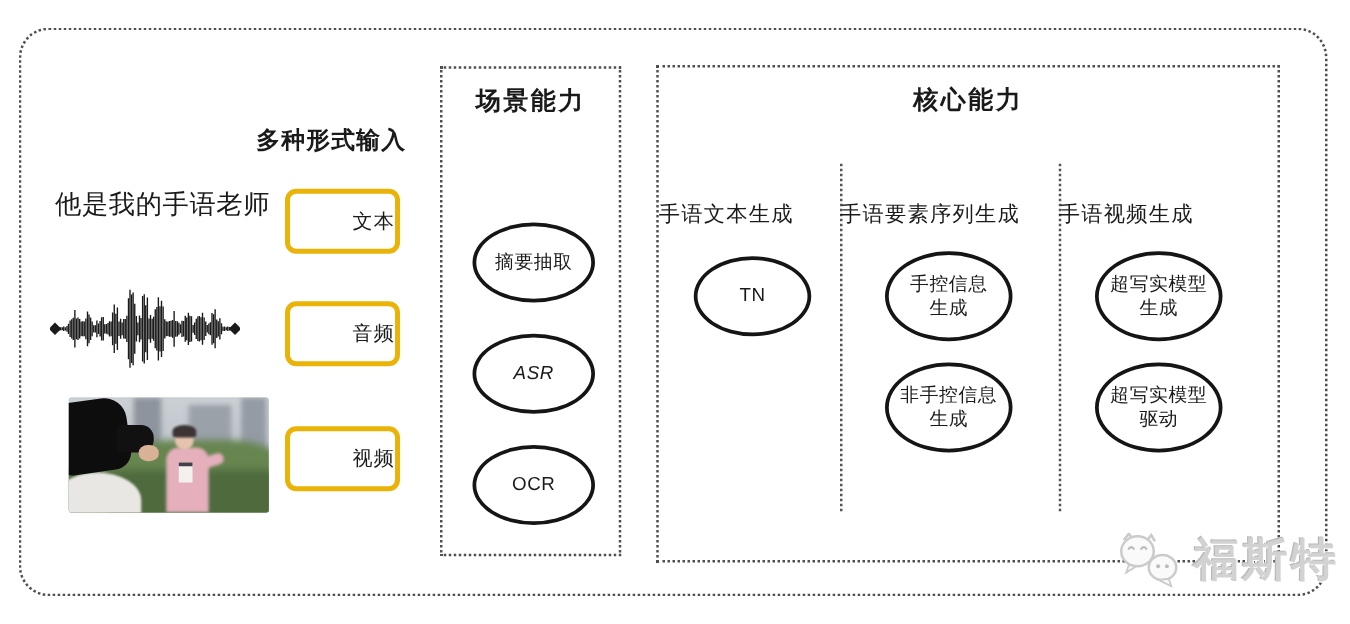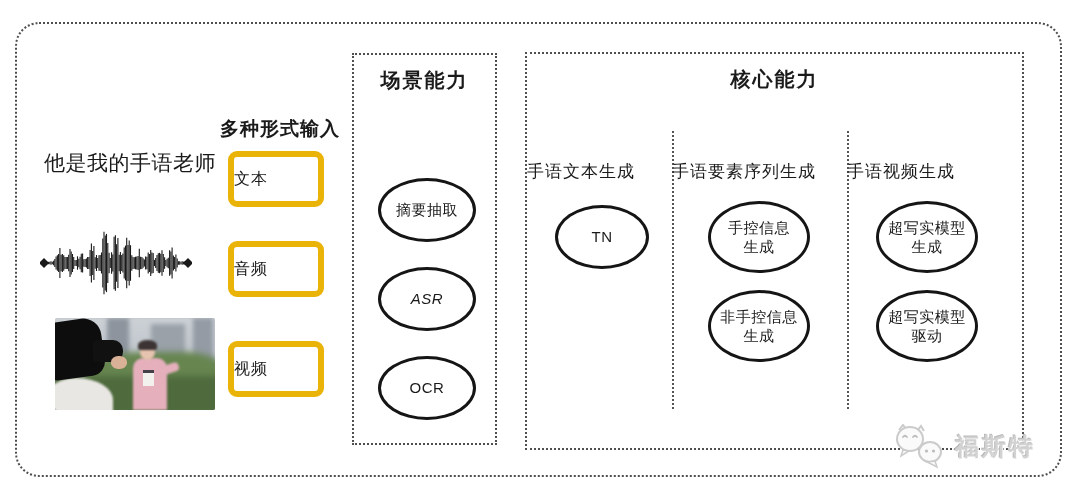--- a/index.html
+++ b/index.html
@@ -6,31 +6,31 @@
   .canvas{
     position:relative;width:1080px;height:499px;background:#ffffff;overflow:hidden;
     font-family:"Liberation Sans","DejaVu Sans",sans-serif;color:#1a1a1a;
   }
   .frame{
     position:absolute;left:15px;top:22px;width:1043px;height:451px;
     border:2px dotted #4f4f4f;border-radius:24px;
   }
   
   .input-title{
-    position:absolute;left:205px;top:116px;width:150px;text-align:center;
+    position:absolute;left:205px;top:99px;width:150px;
     font-size:19px;font-weight:700;letter-spacing:1px;
   }
   .text-sample{
     position:absolute;left:44px;top:149px;width:180px;
     font-size:21px;letter-spacing:0.5px;white-space:nowrap;
   }
   .io-box{
     position:absolute;width:84px;height:44px;background:#fff;
-    border:6px solid #eab308;border-radius:9px;
-    display:flex;align-items:center;justify-content:flex-start;
+    border:4px solid #eab308;border-radius:9px;
+    display:flex;align-items:center;justify-content:flex-end;
     font-size:16px;letter-spacing:1px;
   }
   .box-text{left:228px;top:151px;}
   .box-audio{left:228px;top:241px;}
   .box-video{left:228px;top:341px;}
   .waveform{position:absolute;left:40px;top:227px;width:152px;height:72px;}
   
   .photo{position:absolute;left:55px;top:318px;width:160px;height:92px;overflow:hidden;background:#bcc2c9;border-radius:2px;}
   .photo div{position:absolute;}
   .ph-sky{left:0;top:0;width:100%;height:55px;background:linear-gradient(#ccd1d6,#b9bfc6);filter:blur(1px);}
@@ -67,21 +67,21 @@
   .h0{left:0;width:145px;} .h1{left:145px;width:175px;} .h2{left:320px;width:175px;}
   .e-c00{left:28px;top:151px;width:88px;height:58px;}
   .e-c01{left:28px;top:240px;width:88px;height:58px;}
   .e-c10{left:181px;top:147px;width:96px;height:66px;}
   .e-c11{left:181px;top:236px;width:96px;height:66px;}
   .e-c20{left:349px;top:147px;width:96px;height:66px;}
   .e-c21{left:349px;top:236px;width:96px;height:66px;}
   
   .watermark{position:absolute;left:893px;top:424px;display:flex;align-items:center;gap:4px;z-index:5;}
   .wm-text{
-    font-size:24px;font-weight:700;letter-spacing:3px;color:#d2d2d2;
+    font-size:36px;font-weight:700;letter-spacing:3px;color:#d2d2d2;
     text-shadow:1px 1px 0 #ffffff,-1px -1px 0 #b9b9b9;
   }
 </style>
 </head>
 <body>
 
 <div class="canvas">
 
   <div class="frame"></div>
 

